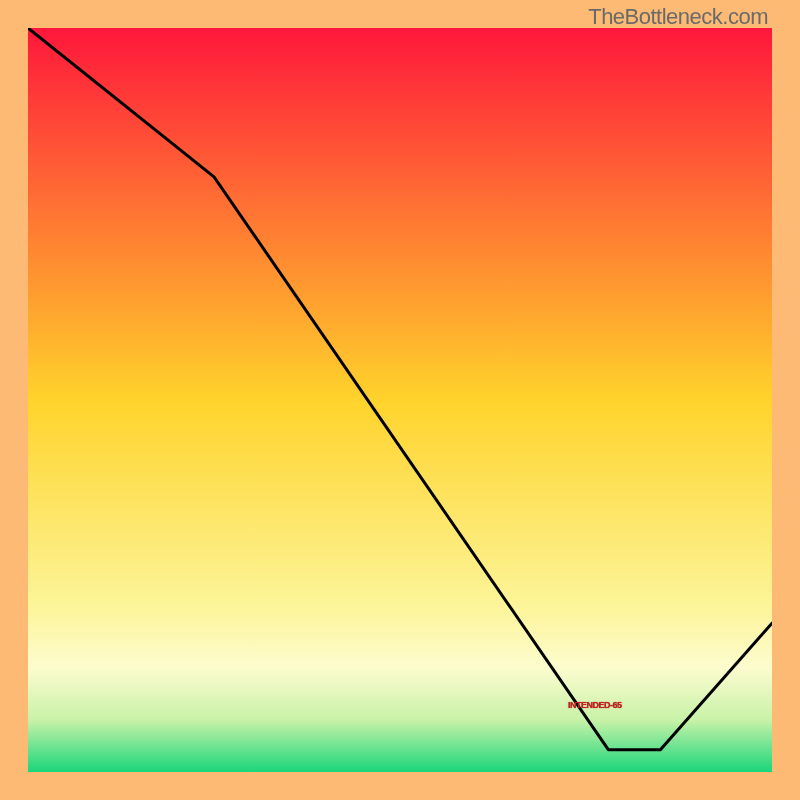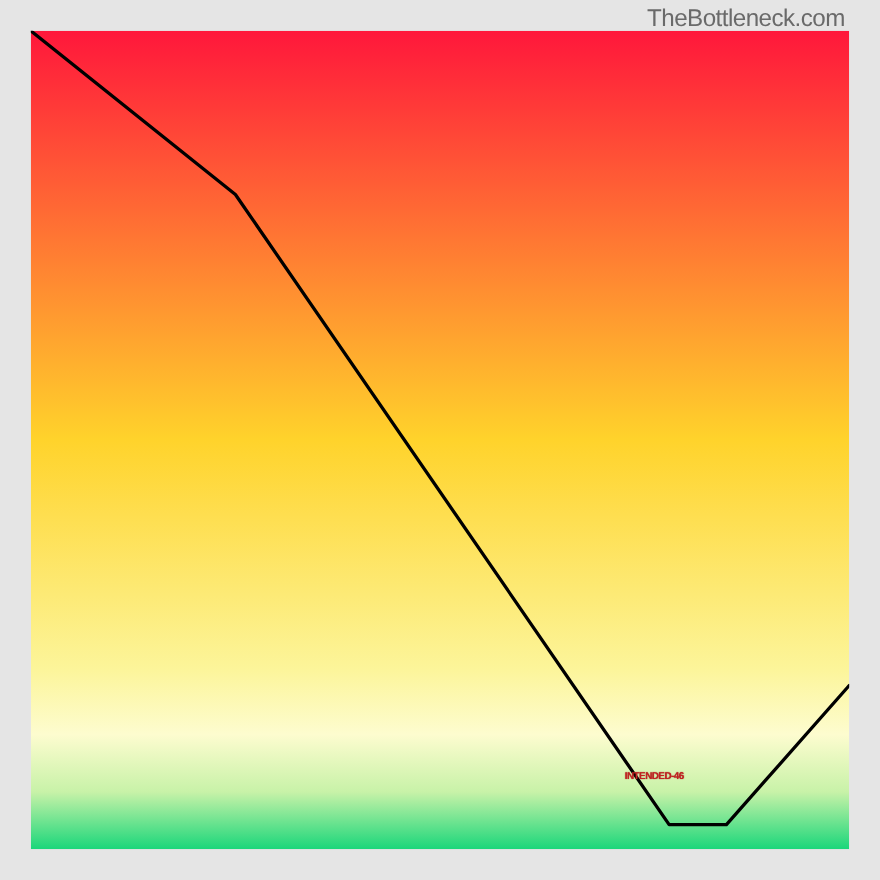--- a/index.html
+++ b/index.html
@@ -8,21 +8,21 @@
     width: 800px;
     height: 800px;
     background: #000;
     overflow: hidden;
     font-family: Arial, Helvetica, sans-serif;
   }
   .frame {
     position: relative;
     width: 800px;
     height: 800px;
-    background: #e5e5e5;
+    background: #fdba74;
   }
   .watermark {
     position: absolute;
     top: 4px;
     right: 32px;
     color: #6a6a6a;
     font-size: 22px;
     letter-spacing: -0.5px;
     font-weight: 500;
   }
@@ -61,15 +61,15 @@
       <clipPath id="plot-clip">
         <rect id="clip-rect" x="28" y="28" width="744" height="744"></rect>
       </clipPath>
     </defs>
 
     <rect id="grad-rect" x="28" y="28" width="744" height="744" fill="url(#bg-grad)" clip-path="url(#plot-clip)"></rect>
 
     <path id="curve" fill="none" stroke="#000" stroke-width="3" stroke-linejoin="round" stroke-linecap="round" clip-path="url(#plot-clip)" d="M 28.0 28.0 L 214.0 176.8 L 608.3 749.7 L 660.4 749.7 L 772.0 623.2"></path>
   </svg>
 
-  <div class="anno" style="left: 568px; top: 700px;">INTENDED-46</div>
+  <div class="anno" style="left: 568px; top: 700px;">INTENDED-65</div>
 
 </div>
 
 </body></html>

